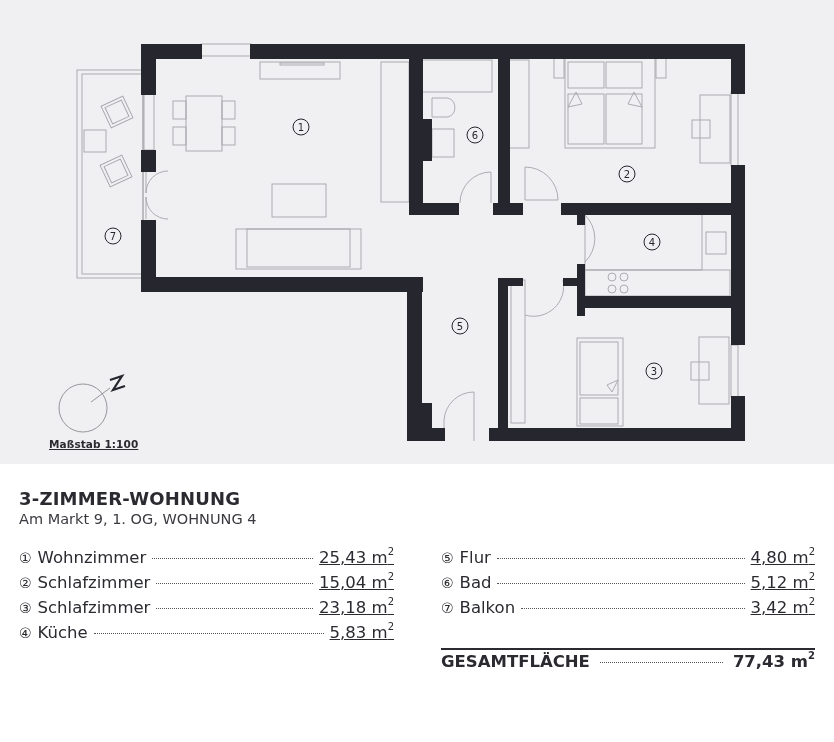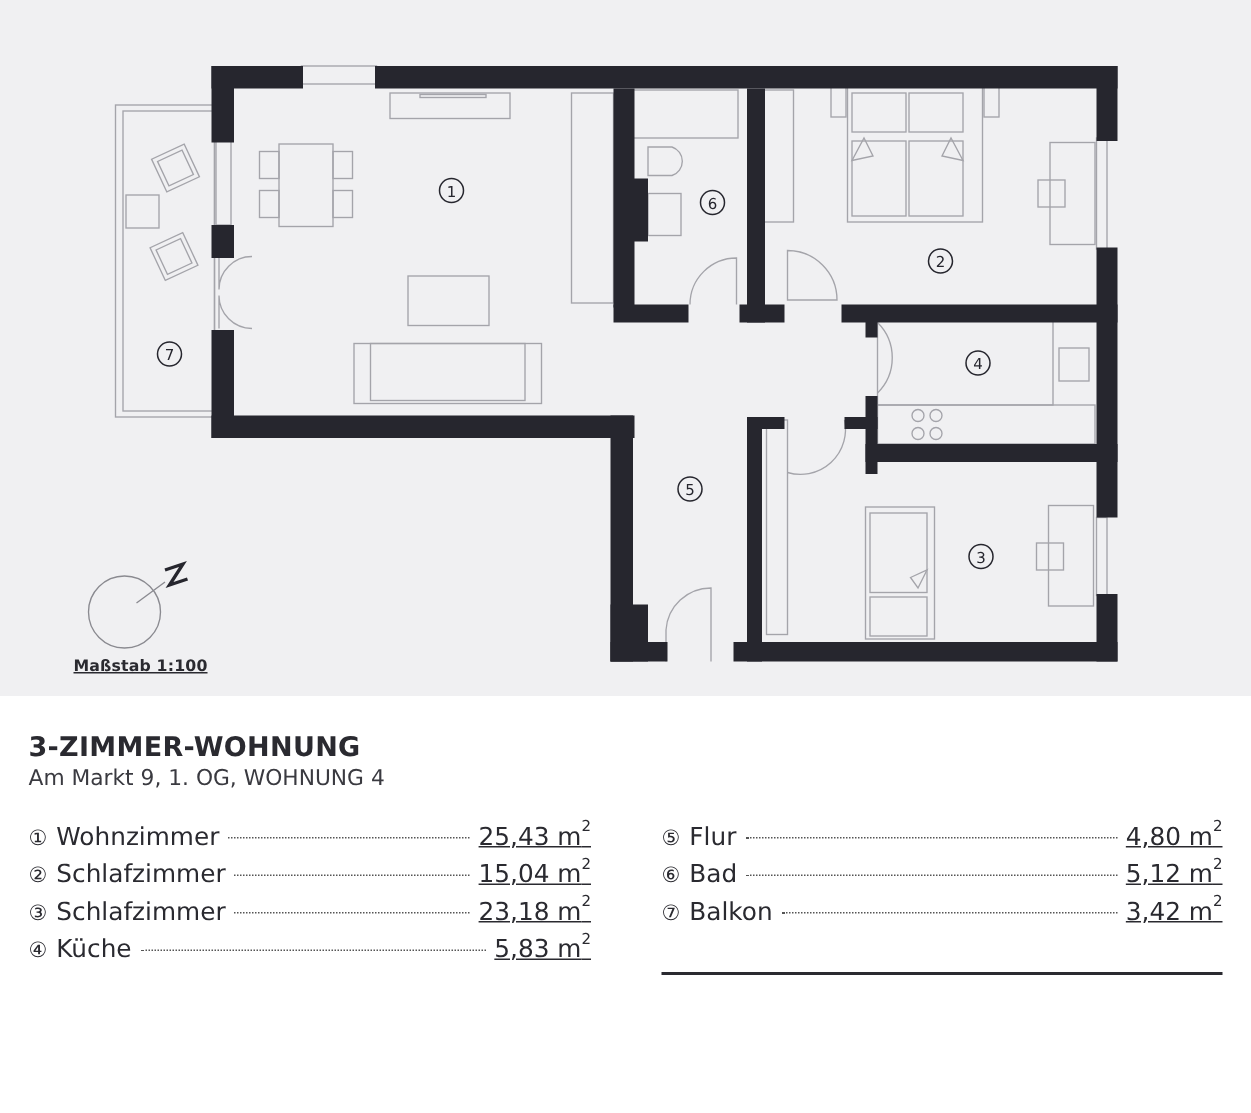--- a/index.html
+++ b/index.html
@@ -241,13 +241,18 @@
     </div>
     <div class="row">
       <span class="num">⑦</span>
       <span class="name">Balkon</span>
       <span class="dots"></span>
       <span class="val"><span>3,42 m</span><sup>2</sup></span>
     </div>
   </div>
 
   <div class="total-rule"></div>
+  <div class="total">
+    <span>GESAMTFLÄCHE</span>
+    <span class="dots"></span>
+    <span><span>77,43 m</span><sup>2</sup></span>
+  </div>
 </div>
 
 </body></html>

